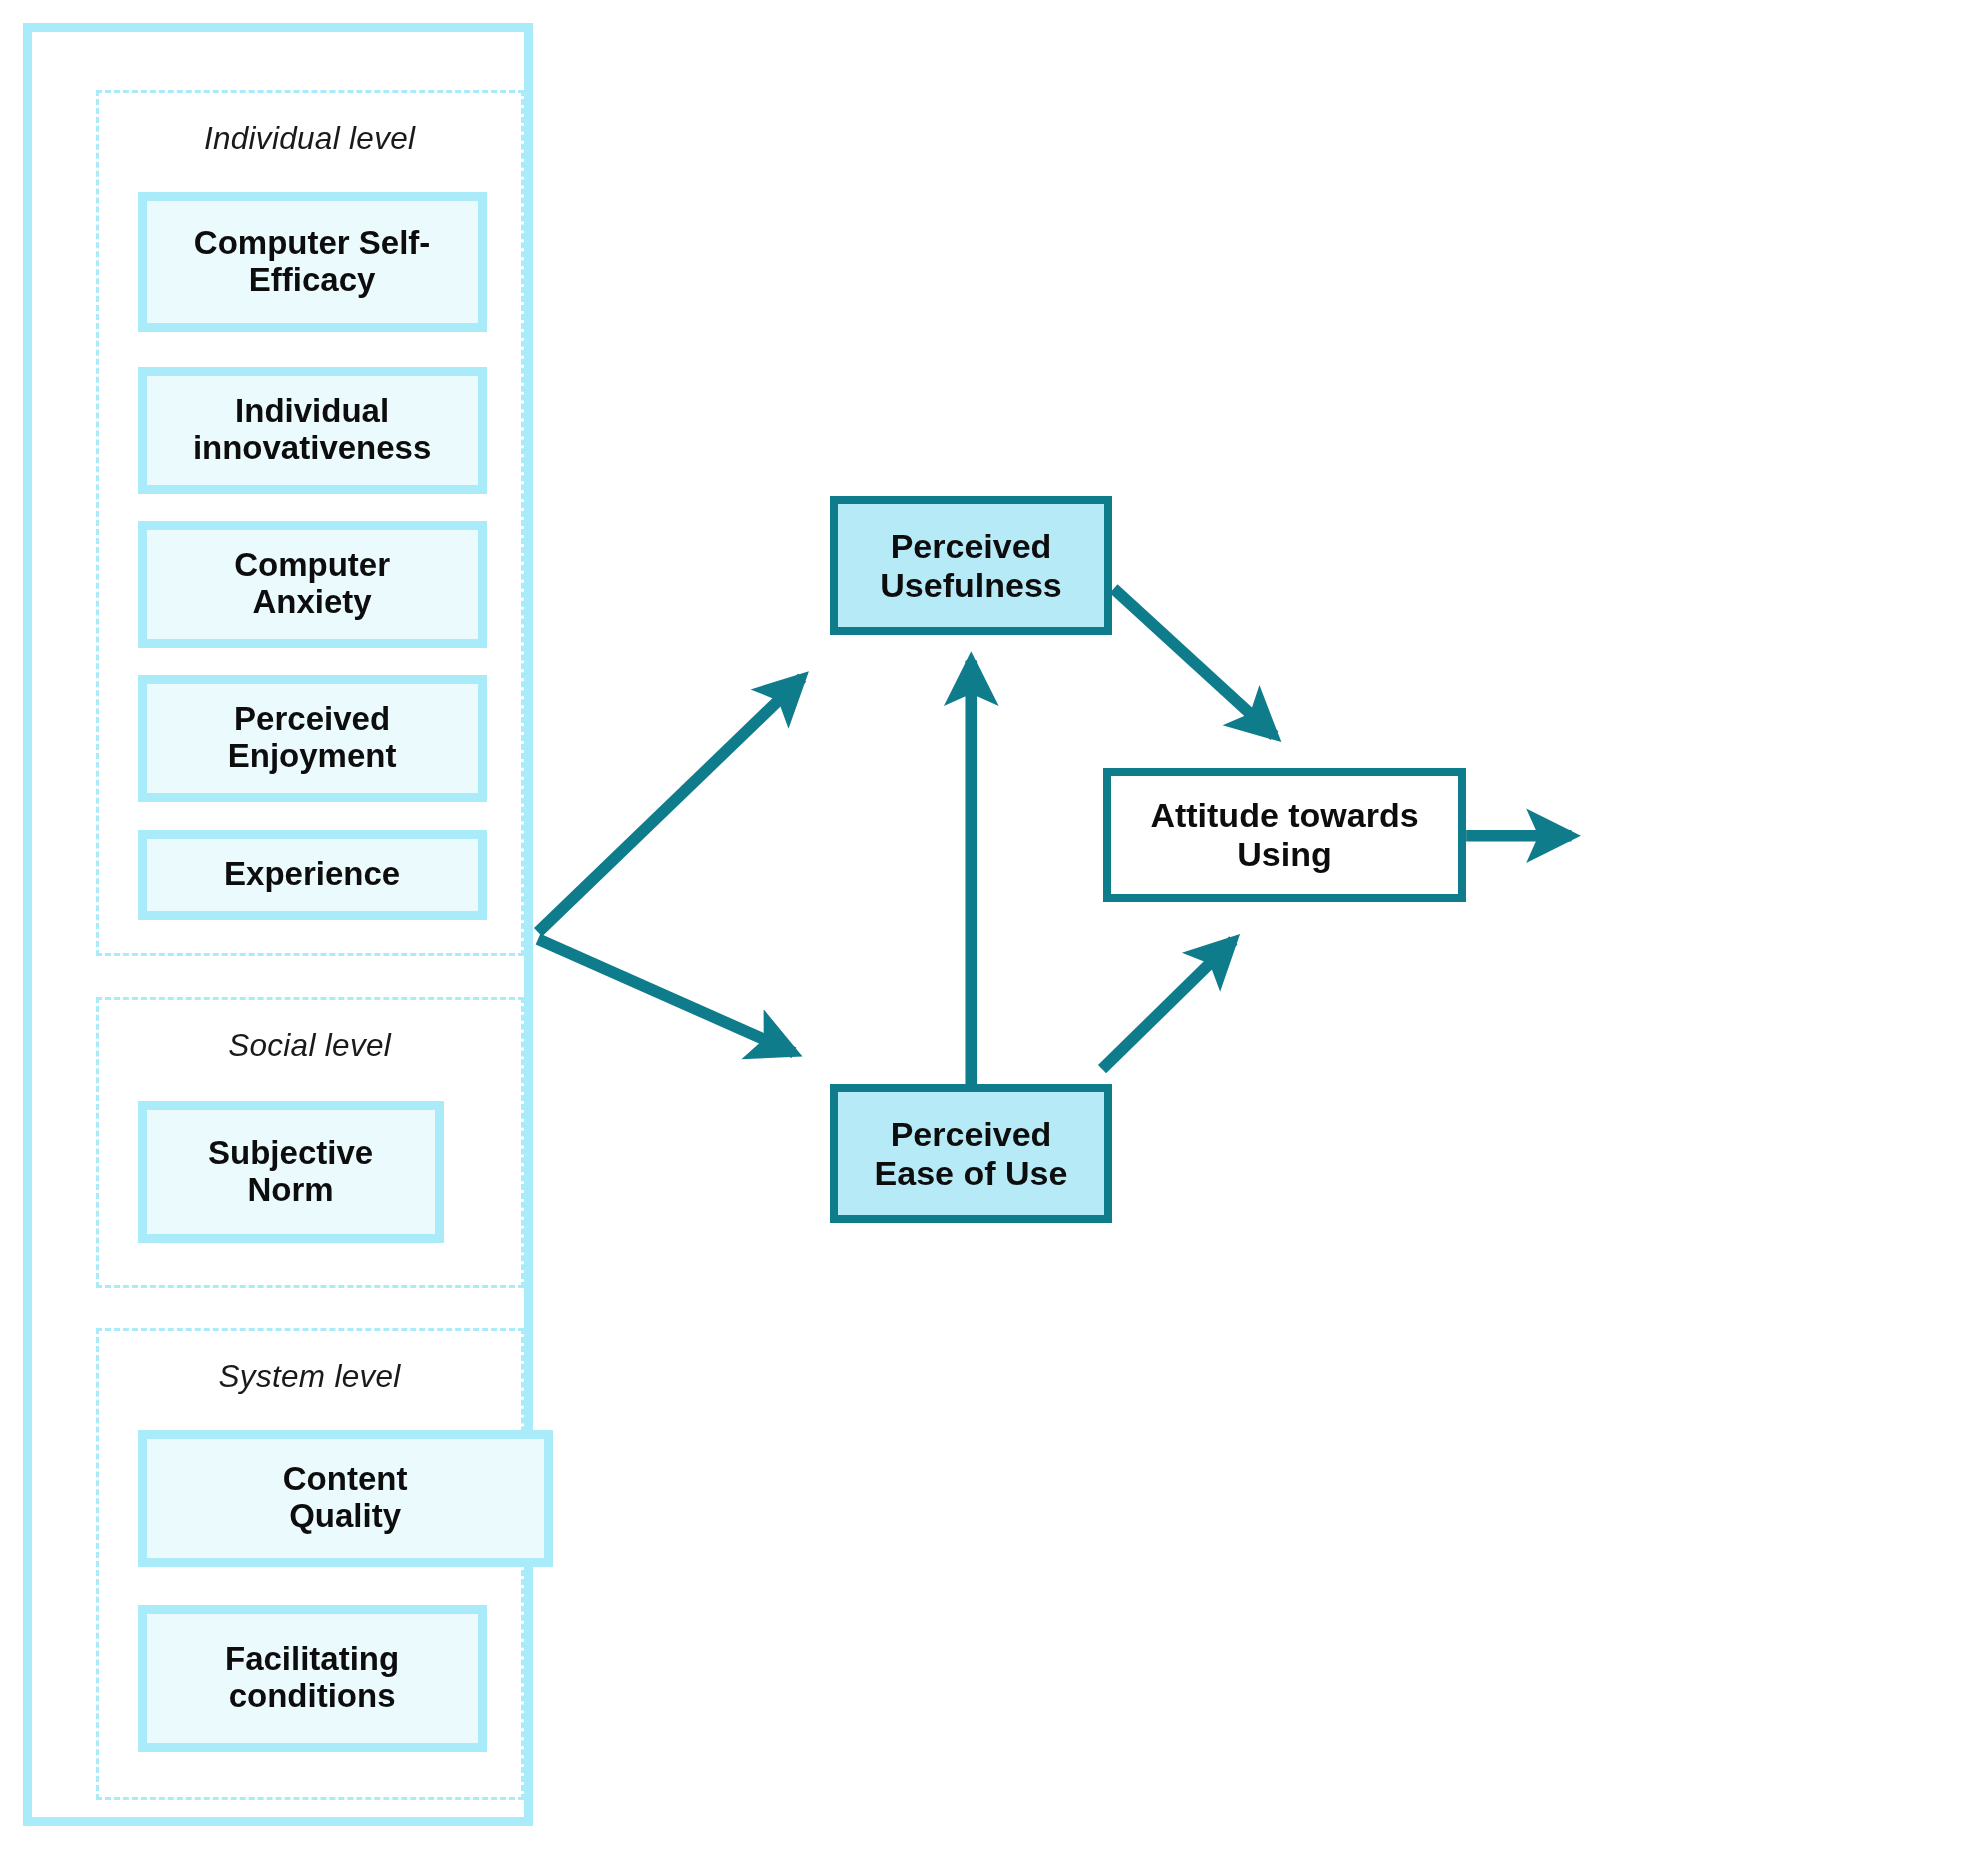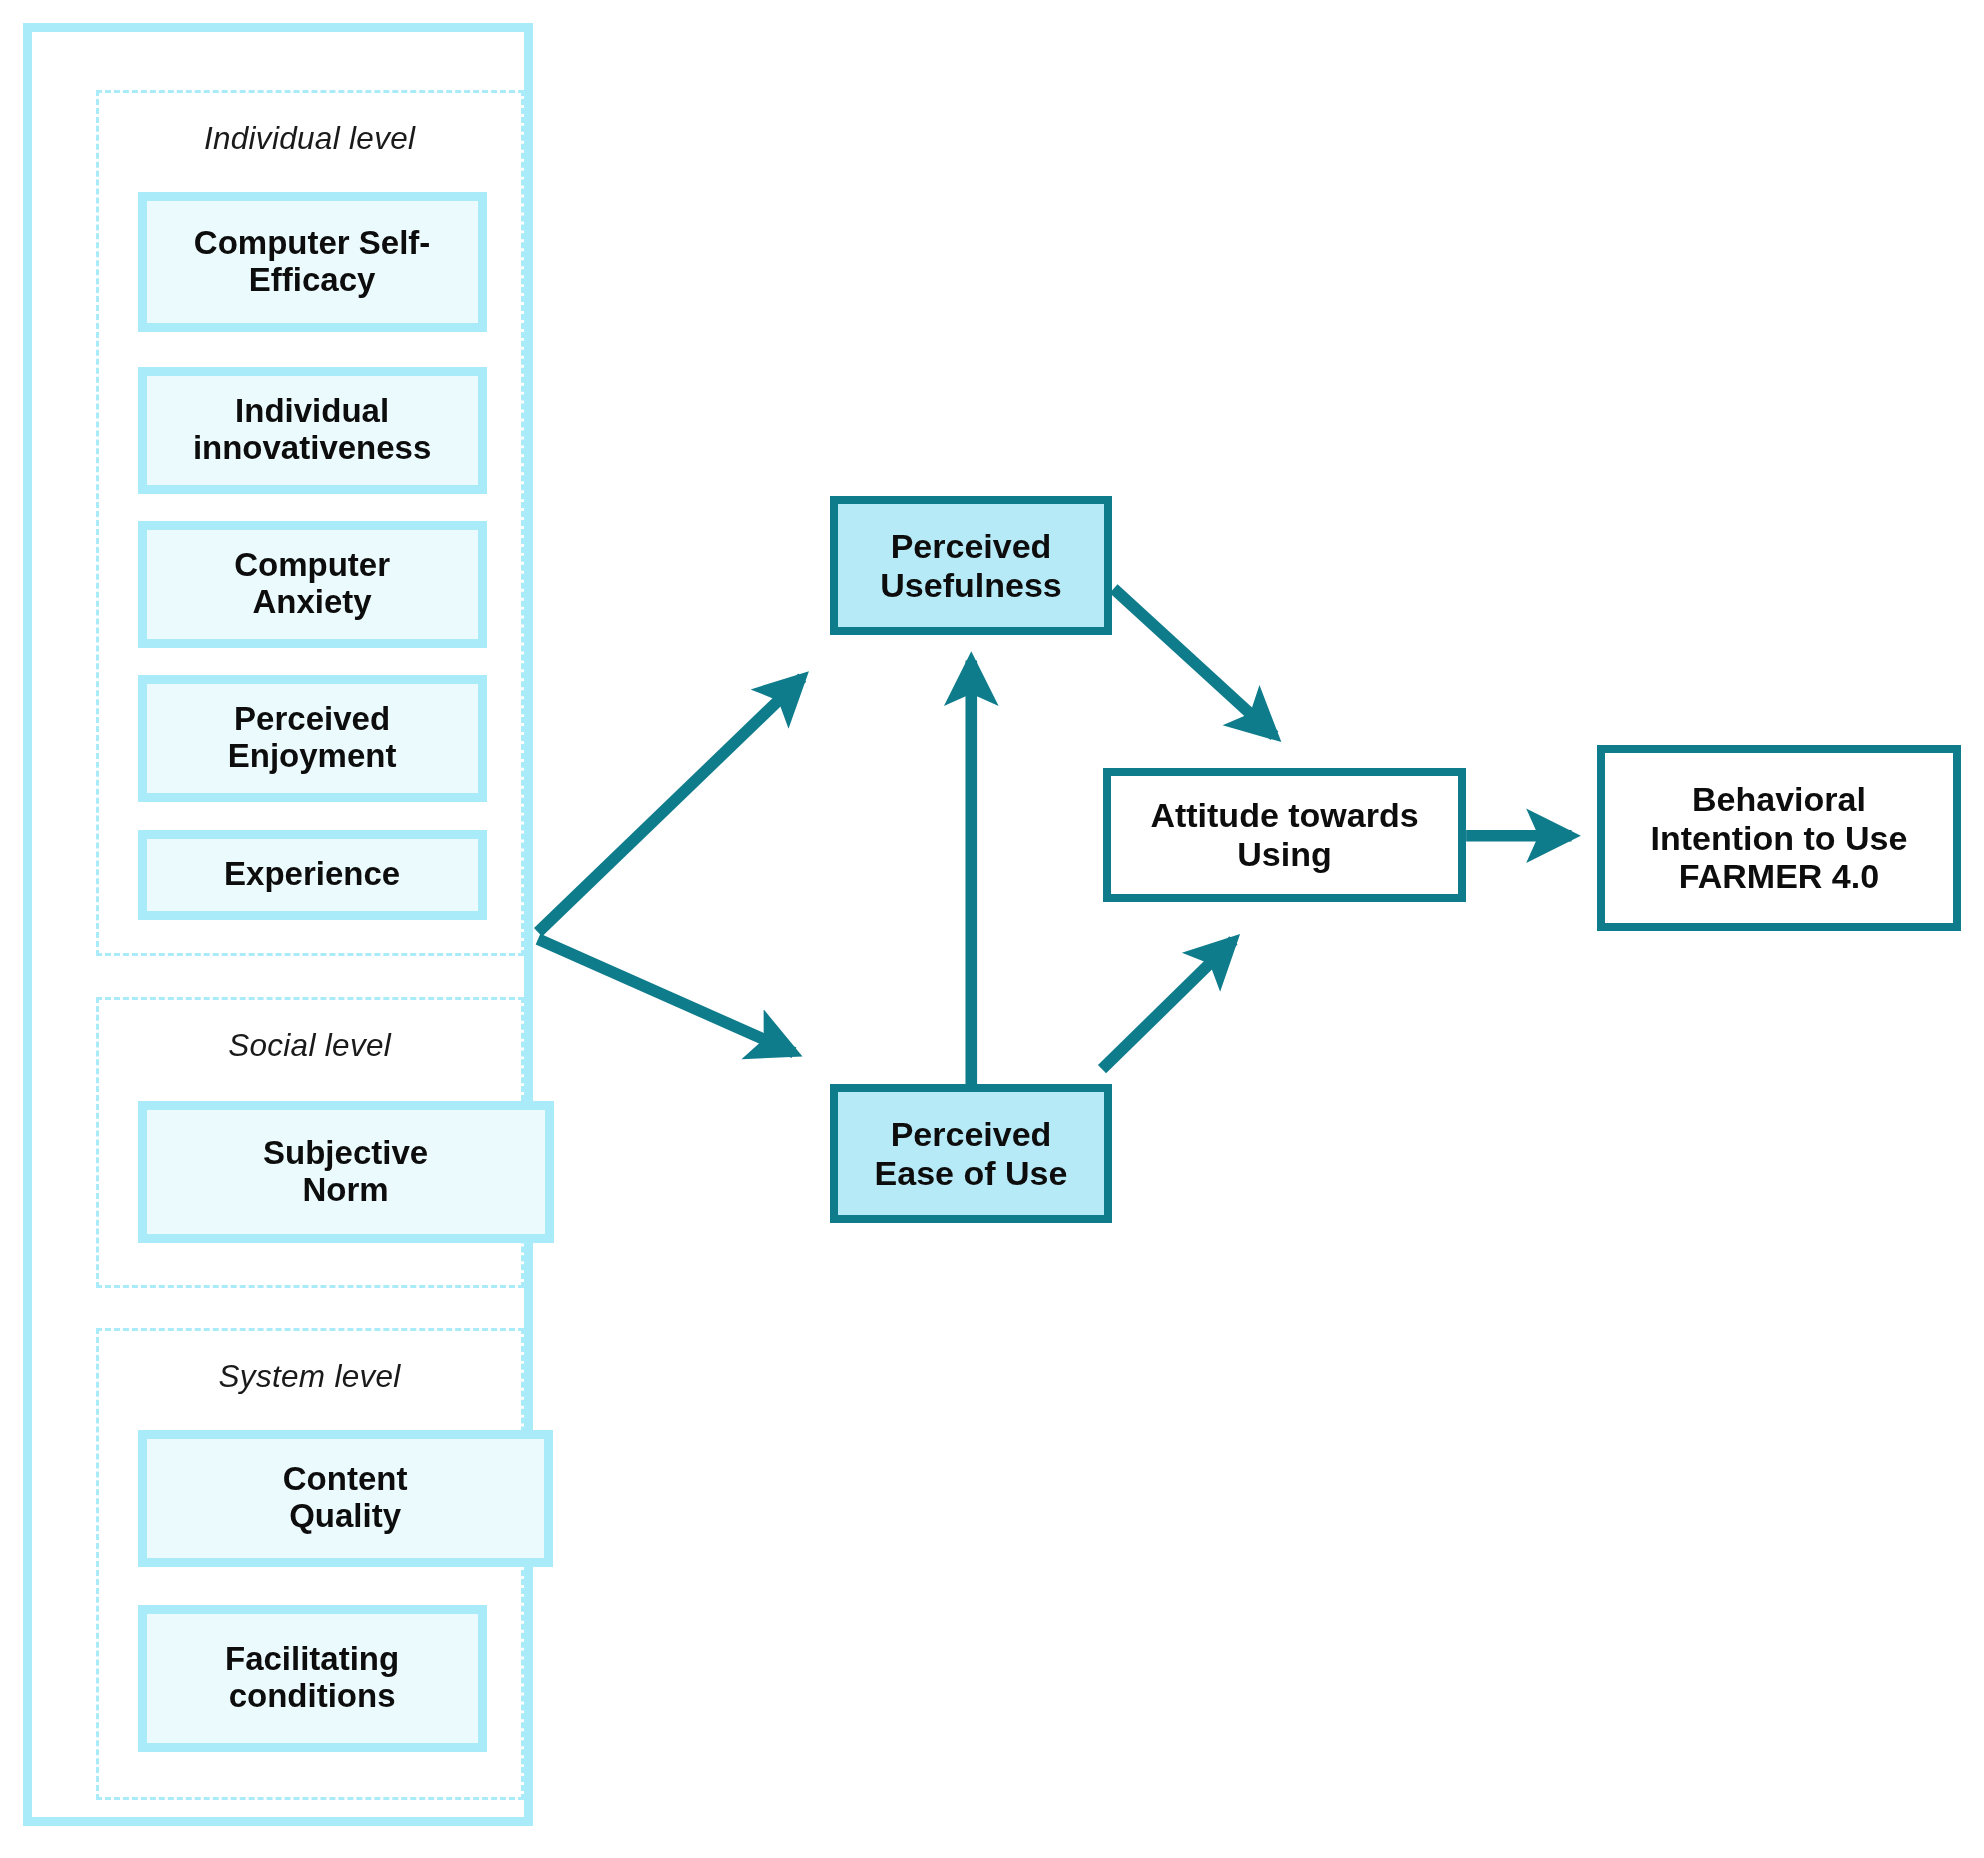--- a/index.html
+++ b/index.html
@@ -74,21 +74,21 @@
   }
 
   
   #box-self-efficacy   { left: 39px; top: 99px; width: 349px; height: 140px; }
   #box-innovativeness  { left: 39px; top: 274px; width: 349px; height: 127px; }
   #box-anxiety         { left: 39px; top: 428px; width: 349px; height: 127px; }
   #box-enjoyment       { left: 39px; top: 582px; width: 349px; height: 127px; }
   #box-experience      { left: 39px; top: 737px; width: 349px; height: 90px; }
 
   
-  #box-subjective-norm { left: 39px; top: 101px; width: 416px; height: 142px; }
+  #box-subjective-norm { left: 39px; top: 101px; width: 306px; height: 142px; }
 
   
   #box-content-quality { left: 39px; top: 99px; width: 415px; height: 137px; }
   #box-facilitating    { left: 39px; top: 274px; width: 349px; height: 147px; }
 
   
   .tam-box {
     position: absolute;
     border: 8.2px solid #0F7C8C;
     box-sizing: border-box;
@@ -190,18 +190,15 @@
   </div>
 
   <div class="tam-box filled" id="box-perceived-ease">
     <span>Perceived<br>Ease of Use</span>
   </div>
 
   <div class="tam-box hollow" id="box-attitude">
     <span>Attitude towards<br>Using</span>
   </div>
 
-  <div class="tam-box hollow" id="box-behavioral-intention">
-    <span>Behavioral<br>Intention to Use<br>FARMER 4.0</span>
-  </div>
 
 </div>
 
 
 </body></html>

